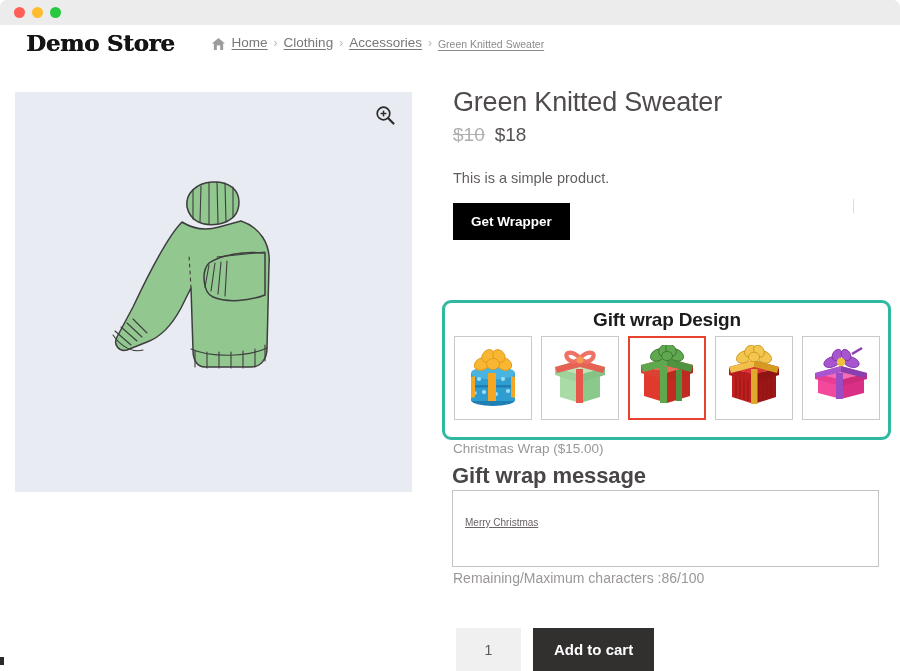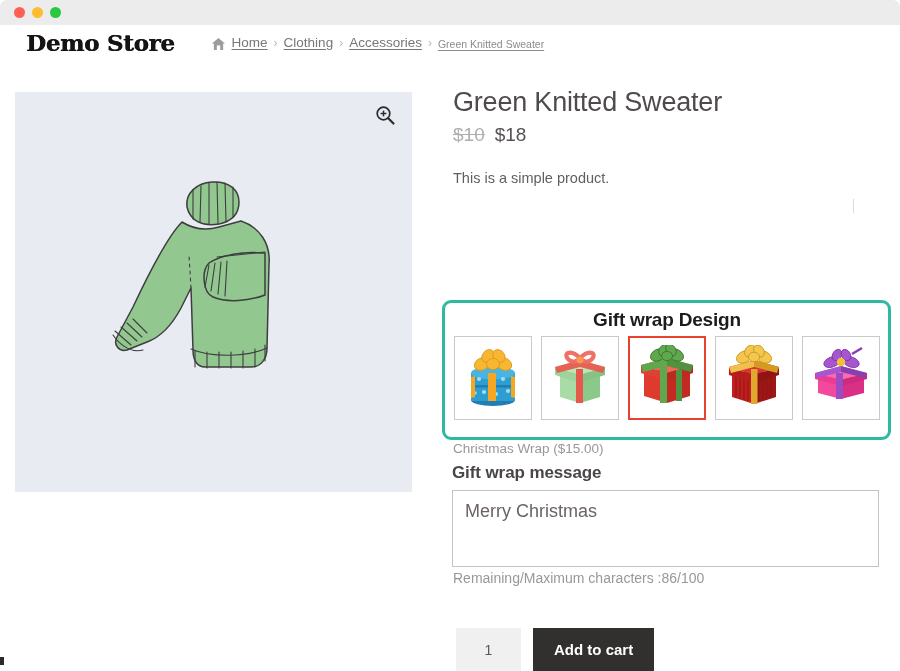--- a/index.html
+++ b/index.html
@@ -131,33 +131,34 @@
   .thumb svg { display: block; }
 
   .wrap-label {
     position: absolute; left: 453px; top: 375px;
     font-size: 13.5px; color: #9b9799;
   }
 
   
   .msg-title {
     position: absolute; left: 452px; top: 397px;
-    font-size: 17px; font-weight: 700; color: #4a4648;
+    font-size: 22px; font-weight: 700; color: #4a4648;
     letter-spacing: -0.1px;
   }
   .msg-area {
     position: absolute; left: 452px; top: 424px;
     width: 427px; height: 77px;
     border: 1px solid #c4c4c4;
     background: #fff;
-    padding: 10px 12px;
-    font-size: 18px; color: #6b6365;
+    padding: 26px 12px;
+    font-size: 10px; color: #6b6365;
     font-family: "Liberation Sans", sans-serif;
     resize: none;
     outline: none;
+    text-decoration: underline;
   }
   .msg-counter {
     position: absolute; left: 453px; top: 504px;
     font-size: 14px; color: #9b9799;
   }
 
   
   .cart-row {
     position: absolute; left: 456px; top: 562px;
     display: flex; align-items: stretch; gap: 12px;
@@ -270,20 +271,21 @@
         </div>
       </div>
 
       <div class="summary">
         <div class="product-title">Green Knitted Sweater</div>
         <div class="prices">
           <span class="price-old">$10</span>
           <span class="price-new">$18</span>
         </div>
         <div class="short-desc">This is a simple product.</div>
+        <button class="btn-dark">Get Wrapper</button>
       </div>
 
       <div class="giftwrap-box">
         <div class="giftwrap-title">Gift wrap Design</div>
         <div class="thumbs">
 
           <div class="thumb">
             <svg width="62" height="66" viewBox="0 0 62 66">
               <ellipse cx="31" cy="55" rx="22" ry="6" fill="#1f7fb5"></ellipse>
               <rect x="9" y="28" width="44" height="28" fill="#2e9ed1"></rect>

